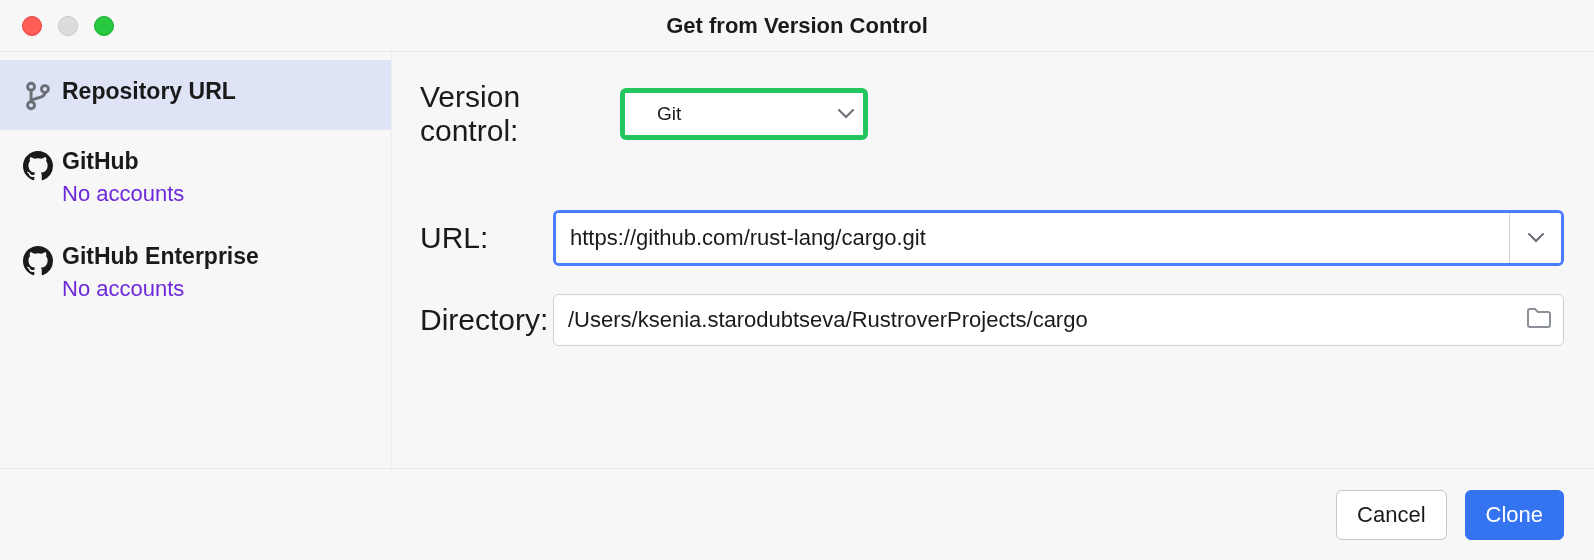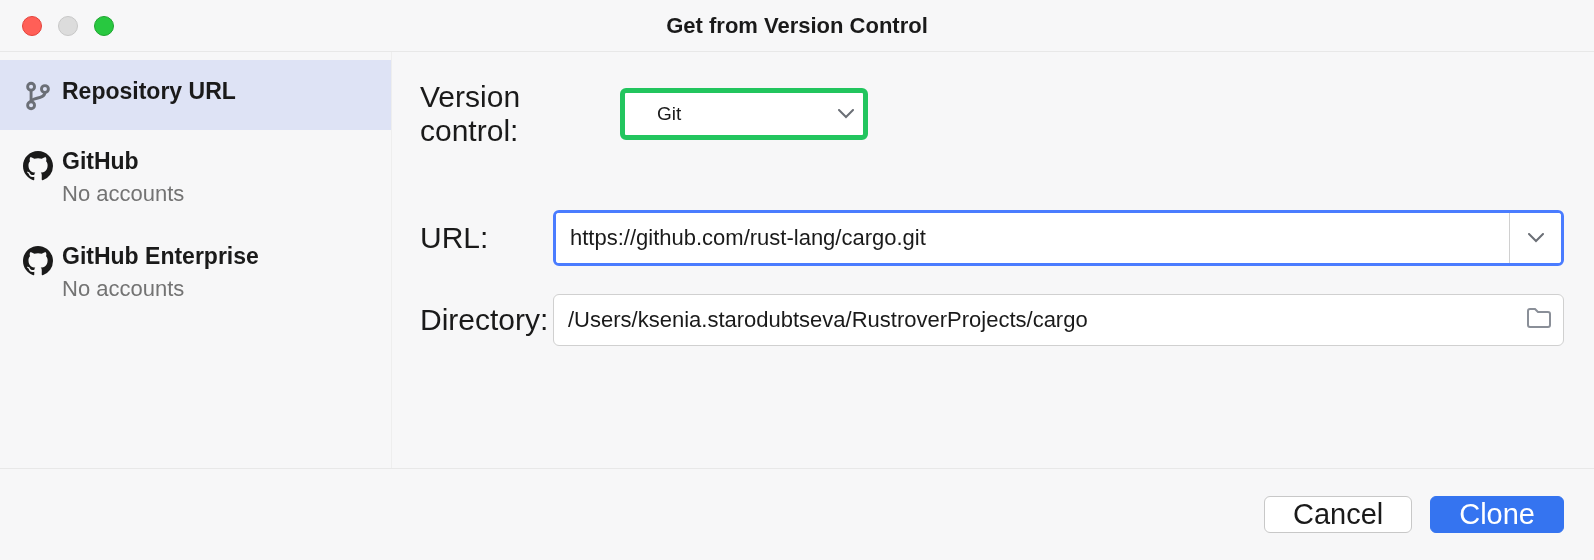--- a/index.html
+++ b/index.html
@@ -81,21 +81,21 @@
       flex-direction: column;
       gap: 6px;
     }
     .sidebar-item-label {
       font-size: 23px;
       font-weight: 700;
       color: #1a1a1a;
     }
     .sidebar-item-sub {
       font-size: 22px;
-      color: #737373;
+      color: #6d28d9;
     }
     .content {
       flex: 1;
       padding: 28px 30px 0 28px;
       display: flex;
       flex-direction: column;
     }
     .row {
       display: flex;
       align-items: center;
@@ -187,24 +187,24 @@
       height: 92px;
       border-top: 1px solid #e8e8e8;
       display: flex;
       align-items: center;
       justify-content: flex-end;
       gap: 18px;
       padding: 0 30px;
       background: #f7f7f8;
     }
     .btn {
-      height: 37px;
-      padding: 0 28px;
+      height: 50px;
+      padding: 0 20px;
       border-radius: 6px;
-      font-size: 29px;
+      font-size: 22px;
       font-weight: 500;
       cursor: pointer;
       display: flex;
       align-items: center;
       justify-content: center;
     }
     .btn-secondary {
       background: #fff;
       border: 1px solid #c8c8c8;
       color: #1a1a1a;

